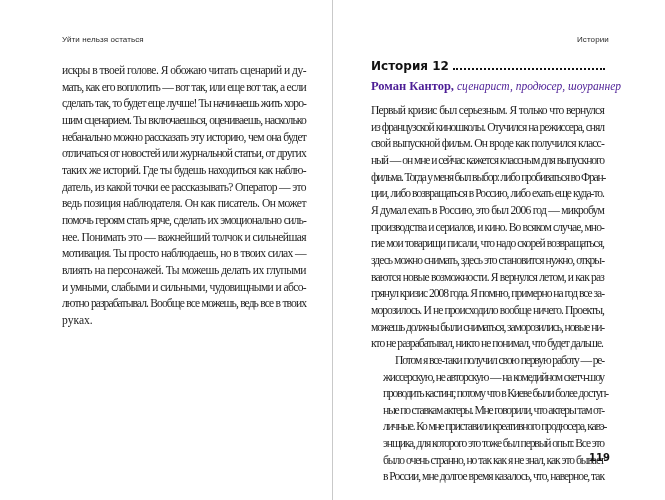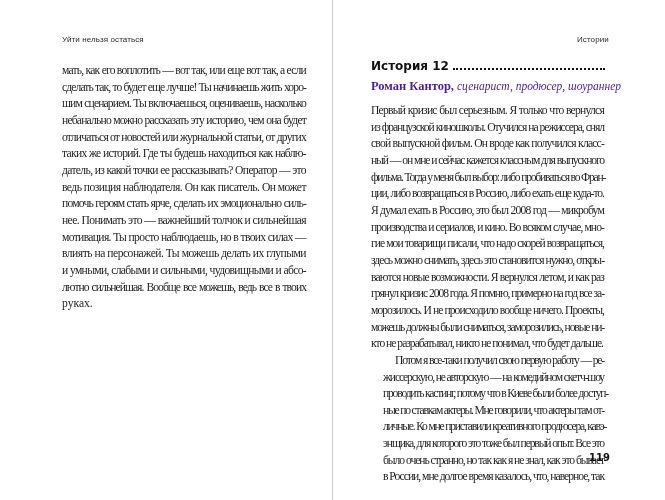--- a/index.html
+++ b/index.html
@@ -65,34 +65,35 @@
   </style>
 </head>
 <body>
 
 <div class="spread">
 
   <div class="page page-left">
     <div class="running-head">Уйти нельзя остаться</div>
     <div class="body-text">
       <p>
+        <span class="line" style="white-space: nowrap; letter-spacing: -0.55px;">искры в твоей голове. Я обожаю читать сценарий и ду-</span>
         <span class="line" style="white-space: nowrap; letter-spacing: -0.8px;">мать, как его воплотить — вот так, или еще вот так, а если</span>
         <span class="line" style="white-space: nowrap; letter-spacing: -0.9px;">сделать так, то будет еще лучше! Ты начинаешь жить хоро-</span>
         <span class="line" style="white-space: nowrap; letter-spacing: -0.85px;">шим сценарием. Ты включаешься, оцениваешь, насколько</span>
         <span class="line" style="white-space: nowrap; letter-spacing: -0.8px;">небанально можно рассказать эту историю, чем она будет</span>
         <span class="line" style="white-space: nowrap; letter-spacing: -0.8px;">отличаться от новостей или журнальной статьи, от других</span>
         <span class="line" style="white-space: nowrap; letter-spacing: -0.7px;">таких же историй. Где ты будешь находиться как наблю-</span>
         <span class="line" style="white-space: nowrap; letter-spacing: -0.65px;">датель, из какой точки ее рассказывать? Оператор — это</span>
         <span class="line" style="white-space: nowrap; letter-spacing: -0.55px;">ведь позиция наблюдателя. Он как писатель. Он может</span>
         <span class="line" style="white-space: nowrap; letter-spacing: -0.8px;">помочь героям стать ярче, сделать их эмоционально силь-</span>
         <span class="line" style="white-space: nowrap; letter-spacing: -0.6px;">нее. Понимать это — важнейший толчок и сильнейшая</span>
         <span class="line" style="white-space: nowrap; letter-spacing: -0.65px;">мотивация. Ты просто наблюдаешь, но в твоих силах —</span>
         <span class="line" style="white-space: nowrap; letter-spacing: -0.5px;">влиять на персонажей. Ты можешь делать их глупыми</span>
         <span class="line" style="white-space: nowrap; letter-spacing: -0.65px;">и умными, слабыми и сильными, чудовищными и абсо-</span>
-        <span class="line" style="white-space: nowrap; letter-spacing: -0.95px;">лютно сильнейшая. Вообще все можешь, ведь все в твоих</span>
+        <span class="line" style="white-space: nowrap; letter-spacing: -0.95px;">лютно разрабатывал. Вообще все можешь, ведь все в твоих</span>
         <span class="line last" style="white-space: nowrap;">руках.</span>
       </p>
     </div>
   </div>
 
   <div class="gutter"></div>
 
   <div class="page page-right">
     <div class="running-head">Истории</div>
 
@@ -107,21 +108,21 @@
     </div>
 
     <div class="body-text">
       <p>
         <span class="line" style="white-space: nowrap; letter-spacing: -0.75px;">Первый кризис был серьезным. Я только что вернулся</span>
         <span class="line" style="white-space: nowrap; letter-spacing: -1.05px;">из французской киношколы. Отучился на режиссера, снял</span>
         <span class="line" style="white-space: nowrap; letter-spacing: -0.8px;">свой выпускной фильм. Он вроде как получился класс-</span>
         <span class="line" style="white-space: nowrap; letter-spacing: -1.1px;">ный — он мне и сейчас кажется классным для выпускного</span>
         <span class="line" style="white-space: nowrap; letter-spacing: -1.2px;">фильма. Тогда у меня был выбор: либо пробиваться во Фран-</span>
         <span class="line" style="white-space: nowrap; letter-spacing: -1px;">ции, либо возвращаться в Россию, либо ехать еще куда-то.</span>
-        <span class="line" style="white-space: nowrap; letter-spacing: -0.8px;">Я думал ехать в Россию, это был 2008 год — микробум</span>
+        <span class="line" style="white-space: nowrap; letter-spacing: -0.8px;">Я думал ехать в Россию, это был 2006 год — микробум</span>
         <span class="line" style="white-space: nowrap; letter-spacing: -0.9px;">производства и сериалов, и кино. Во всяком случае, мно-</span>
         <span class="line" style="white-space: nowrap; letter-spacing: -0.95px;">гие мои товарищи писали, что надо скорей возвращаться,</span>
         <span class="line" style="white-space: nowrap; letter-spacing: -1px;">здесь можно снимать, здесь это становится нужно, откры-</span>
         <span class="line" style="white-space: nowrap; letter-spacing: -0.85px;">ваются новые возможности. Я вернулся летом, и как раз</span>
         <span class="line" style="white-space: nowrap; letter-spacing: -1.05px;">грянул кризис 2008 года. Я помню, примерно на год все за-</span>
         <span class="line" style="white-space: nowrap; letter-spacing: -0.95px;">морозилось. И не происходило вообще ничего. Проекты,</span>
         <span class="line" style="white-space: nowrap; letter-spacing: -1.15px;">можешь должны были сниматься, заморозились, новые ни-</span>
         <span class="line last" style="white-space: nowrap; letter-spacing: -1px;">кто не разрабатывал, никто не понимал, что будет дальше.</span>
       </p>
       <p class="indent">

